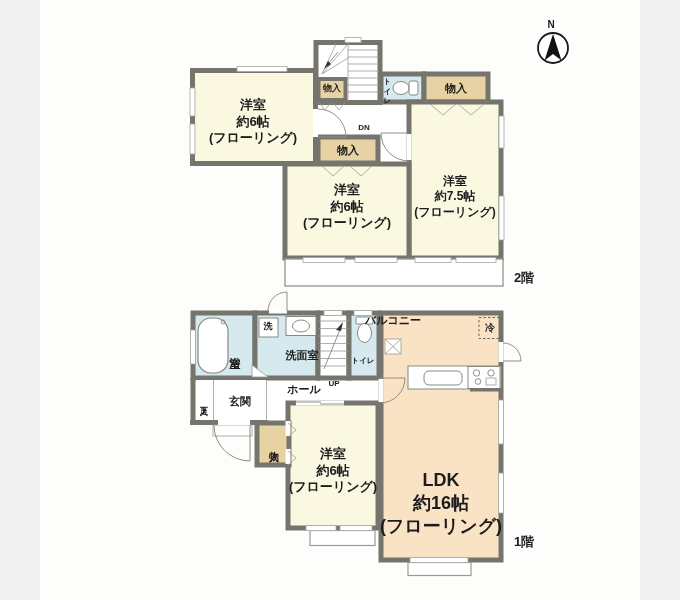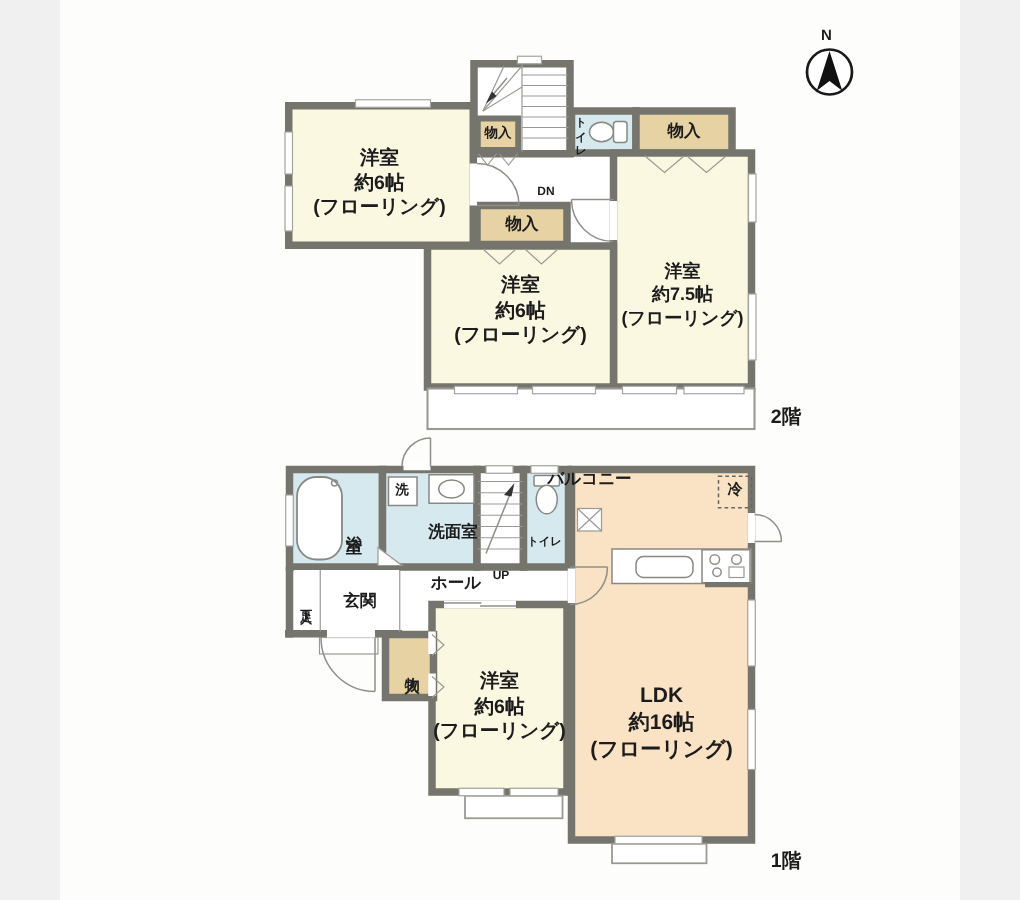--- a/index.html
+++ b/index.html
@@ -5,21 +5,21 @@
   html,body{margin:0;padding:0;background:#e9e9e7;}
   .canvas{position:relative;width:680px;height:600px;background:#f0f0f0;overflow:hidden;
           font-family:"Liberation Sans",sans-serif;}
   .paper{position:absolute;left:40px;top:0;width:600px;height:600px;background:#fdfdfb;}
   svg.plan{position:absolute;left:0;top:0;width:680px;height:600px;}
   .lbl{position:absolute;transform:translate(-50%,-50%);color:#1c1c1c;text-align:center;
        white-space:nowrap;line-height:1.28;font-weight:600;}
   .v{writing-mode:vertical-rl;text-orientation:upright;letter-spacing:1px;}
   .room-line{display:block;text-align:center;}
   .fs17{font-size:13px;font-weight:600;}
-  .fs14{font-size:14px;}
+  .fs14{font-size:18px;margin-top:22px;}
   .fs13{font-size:13px;}
   .fs12{font-size:12px;}
   .fs11{font-size:11px;}
   .fs10{font-size:10px;}
   .fs9{font-size:9px;}
   .fs8{font-size:8px;}
   .fs7{font-size:7.5px;}
   
   .w{stroke:#75756d;stroke-width:5;}
   .w4{stroke:#75756d;stroke-width:4;}
@@ -254,14 +254,14 @@
   <div class="lbl fs13" style="left:333px;top:471px;">
     <span class="room-line">洋室</span>
     <span class="room-line">約6帖</span>
     <span class="room-line">(フローリング)</span>
   </div>
   <div class="lbl fs14" style="left:441px;top:482px;">
     <span class="room-line">LDK</span>
     <span class="room-line">約16帖</span>
     <span class="room-line">(フローリング)</span>
   </div>
-  <div class="lbl fs17" style="left:524px;top:574px;">1階</div>
+  <div class="lbl fs17" style="left:524px;top:542px;">1階</div>
 </div>
 
 </body></html>

